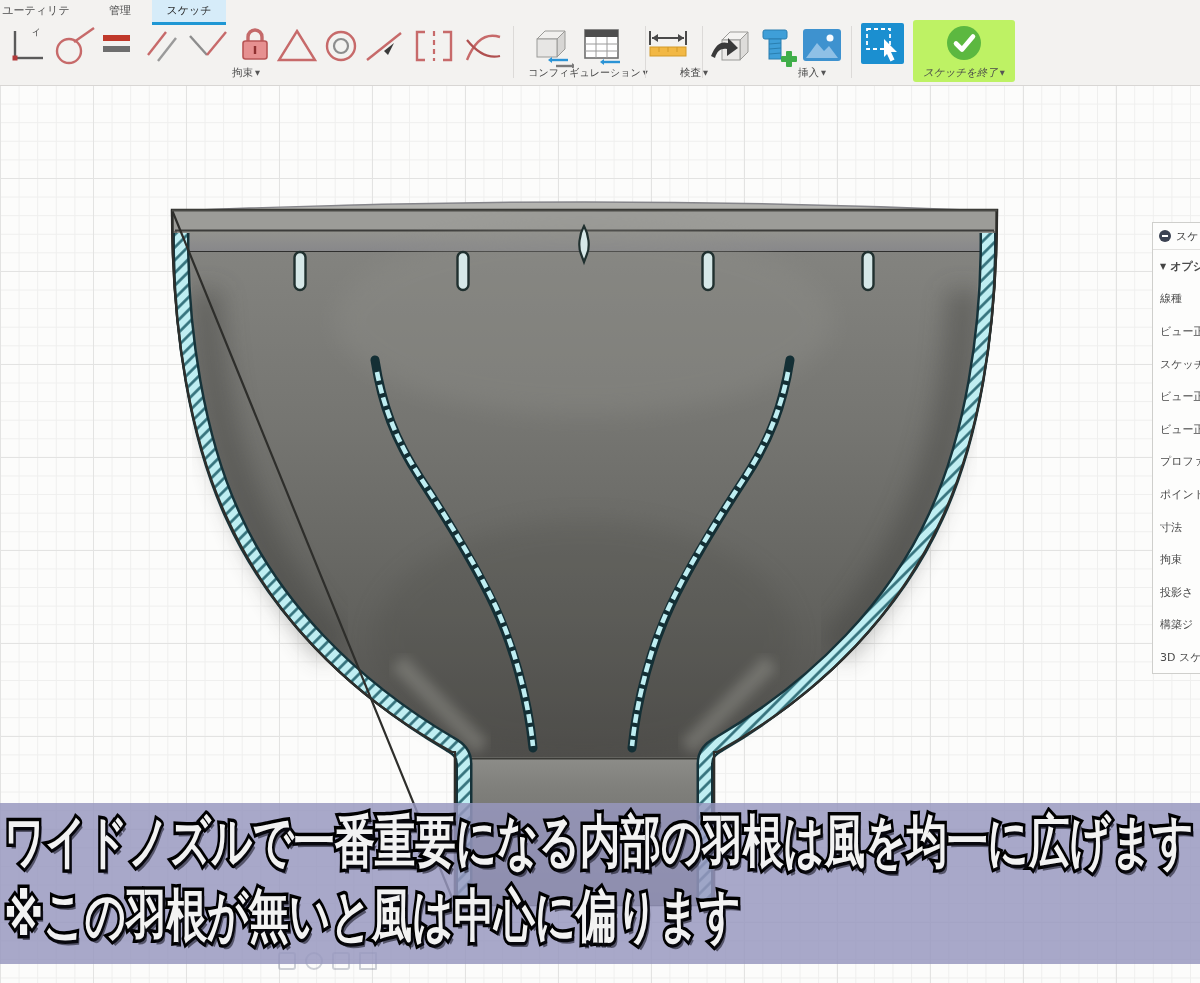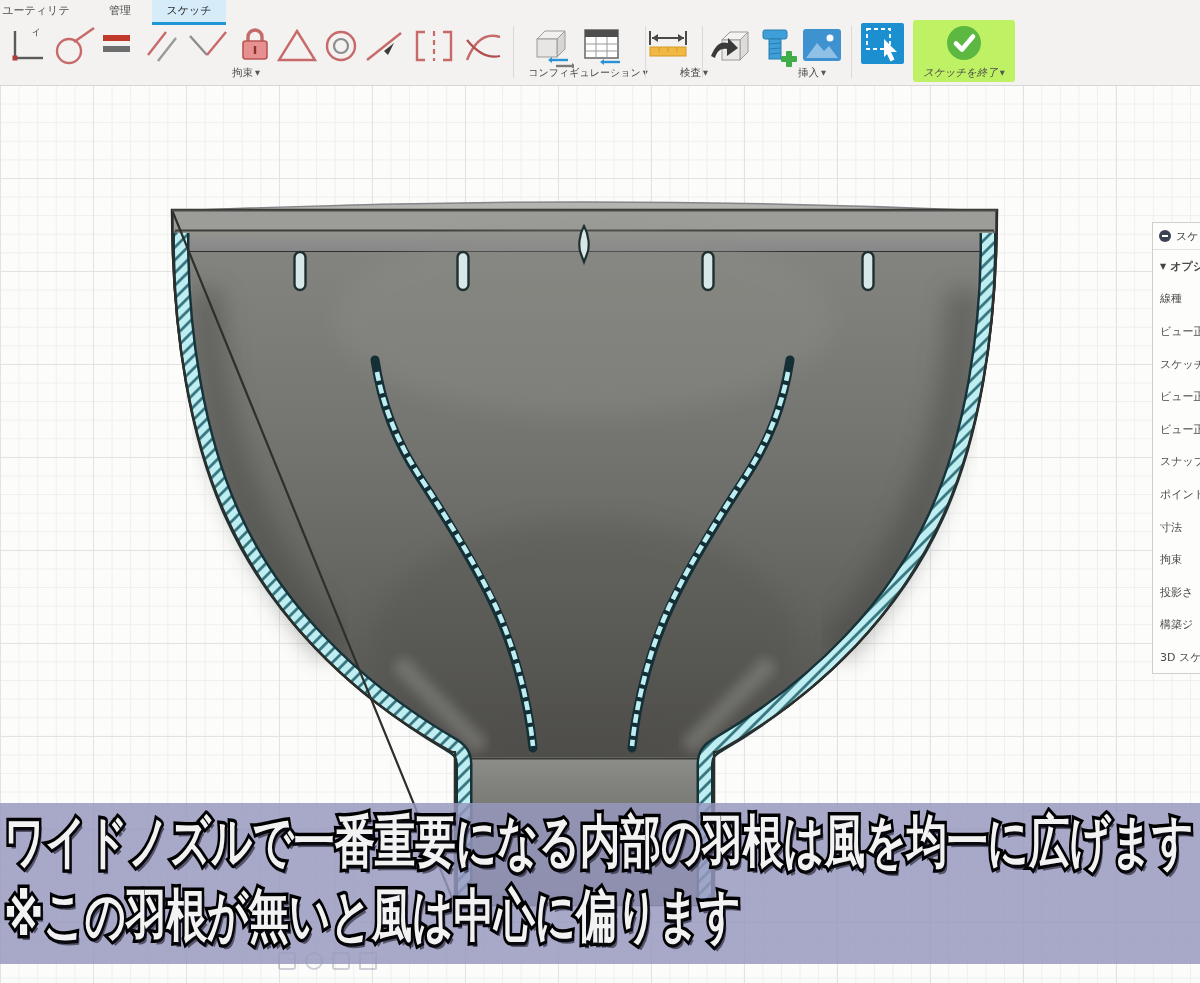--- a/index.html
+++ b/index.html
@@ -330,21 +330,21 @@
         </div>
       <div class="pal-row">
           <span class="tri">▼</span>
           <b style="font-weight:700">オプシ</b>
         </div>
       <div class="pal-row">線種</div>
       <div class="pal-row">ビュー正</div>
       <div class="pal-row">スケッチ</div>
       <div class="pal-row">ビュー正</div>
       <div class="pal-row">ビュー正</div>
-      <div class="pal-row">スナップ</div>
+      <div class="pal-row">プロファ</div>
       <div class="pal-row">ポイント</div>
       <div class="pal-row">寸法</div>
       <div class="pal-row">拘束</div>
       <div class="pal-row">投影さ</div>
       <div class="pal-row">構築ジ</div>
       <div class="pal-row">3D スケ</div>
     </aside>
   </main>
 
   <div class="caption">

